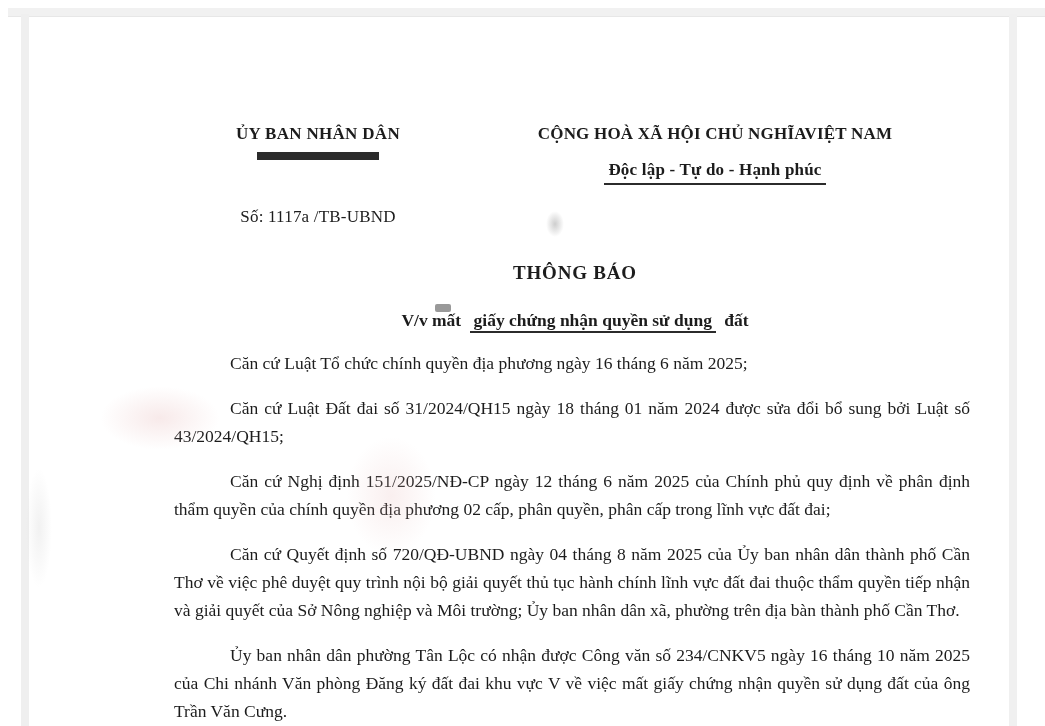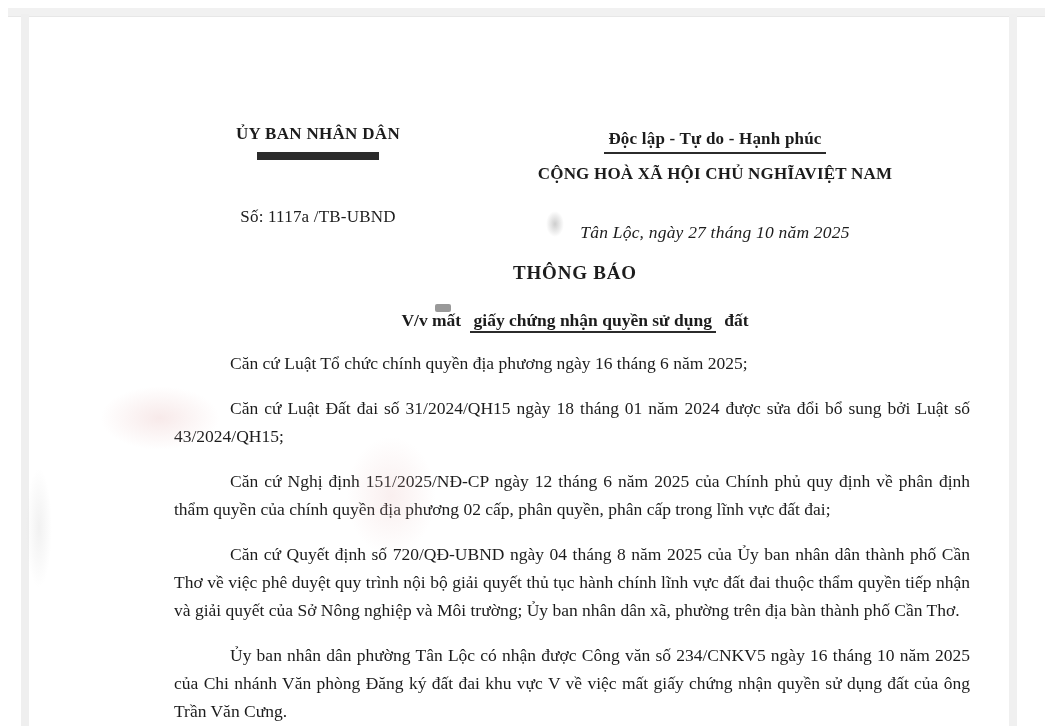--- a/index.html
+++ b/index.html
@@ -109,25 +109,24 @@
   <div class="right-page-line"></div>
   <div class="window-right-edge"></div>
 
   <div class="issuer">
     <div>ỦY BAN NHÂN DÂN</div>
     <div class="issuer-rule"></div>
     <div class="doc-number">Số: 1117a /TB-UBND</div>
   </div>
 
   <div class="national">
+    <div>CỘNG HOÀ XÃ HỘI CHỦ NGHĨAVIỆT NAM</div>
     <div>
       <span class="motto">Độc lập - Tự do - Hạnh phúc</span>
     </div>
-    <div>CỘNG HOÀ XÃ HỘI CHỦ NGHĨAVIỆT NAM</div>
-    <div class="dateline">Tân Lộc, ngày 27 tháng 10 năm 2025</div>
   </div>
 
   <div class="title-block">
     <div class="doc-title">THÔNG BÁO</div>
     <div class="doc-subtitle"><span>V/v mất </span><span class="u">giấy chứng nhận quyền sử dụng</span><span> đất</span></div>
   </div>
 
   <div class="bodytext">
     <p>Căn cứ Luật Tổ chức chính quyền địa phương ngày 16 tháng 6 năm 2025;</p>
     <p>Căn cứ Luật Đất đai số 31/2024/QH15 ngày 18 tháng 01 năm 2024  được sửa đổi bổ sung bởi Luật số 43/2024/QH15;</p>

